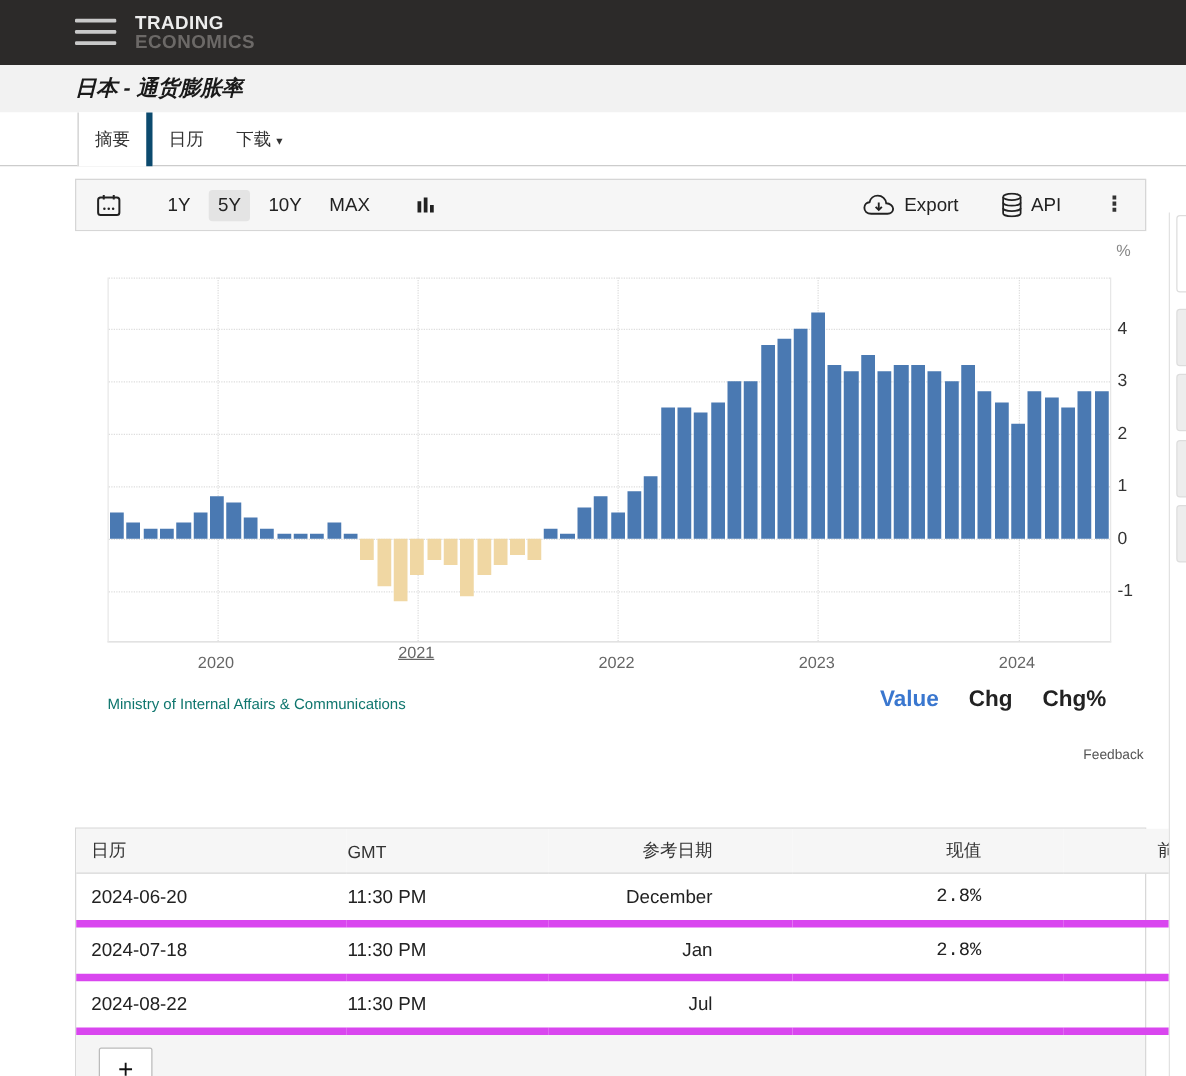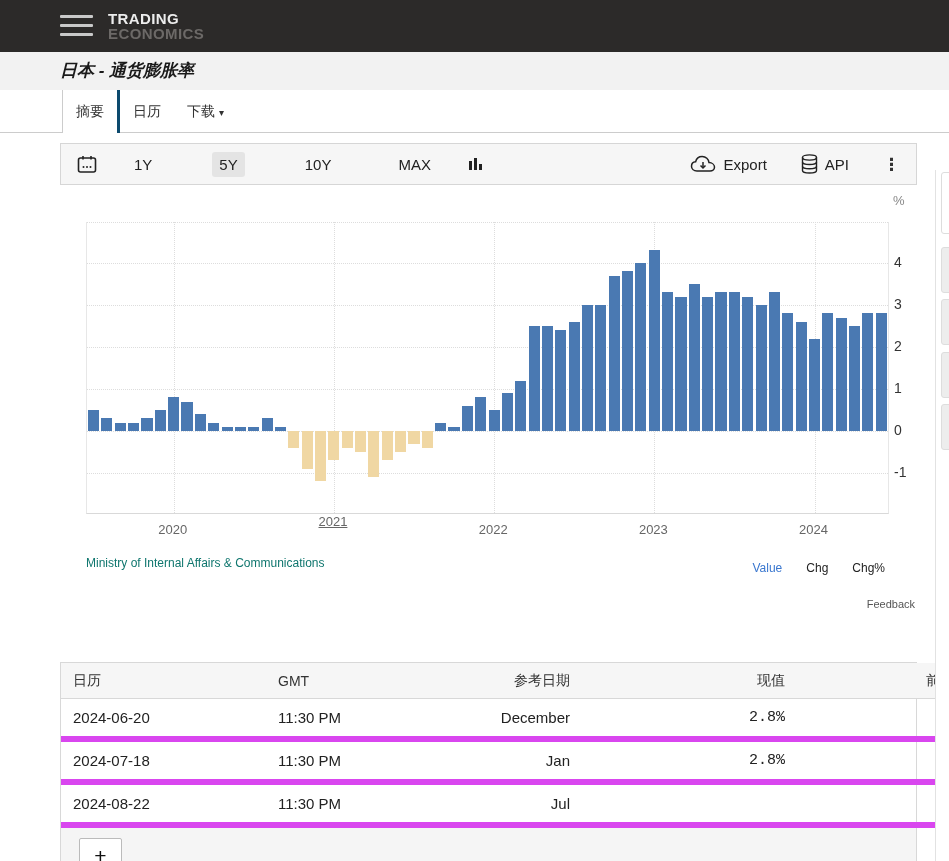--- a/index.html
+++ b/index.html
@@ -16,51 +16,51 @@
 
   
   .titlebar{height:38px;background:#f2f2f2;}
   .titlebar h1{margin:0;padding:0 0 0 60px;font-size:17px;line-height:38px;color:#1a1a1a;font-style:italic;}
 
   
   .tabrow{position:relative;height:43px;background:#fff;}
   .tabrow .baseline{position:absolute;left:0;right:0;bottom:0;height:1px;background:#ccc;}
   .tabs{position:absolute;left:62px;top:0;height:43px;display:flex;}
   .tab{position:relative;z-index:2;font-size:14px;color:#333;line-height:43px;padding:0 13px;cursor:pointer;}
-  .tab.active{background:#fff;border-left:1px solid #ccc;border-right:3px solid #0c4a6e;}
+  .tab.active{background:#fff;border-left:1px solid #ccc;border-right:5px solid #0c4a6e;}
   .tab .caret{font-size:10px;color:#333;margin-left:4px;}
 
   .content{margin-left:60px;width:857px;}
 
   
   .toolbar{box-sizing:border-box;margin-top:10px;height:42px;border:1px solid #d6d6d6;background:#f6f6f6;display:flex;align-items:center;}
   .tool-ico{display:flex;align-items:center;cursor:pointer;}
   .cal{margin-left:16px;}
-  .ranges{display:flex;margin-left:26px;gap:45px;}
+  .ranges{display:flex;margin-left:26px;}
   .rbtn{font-size:15px;color:#222;padding:4px 7px;margin:0 4px;border-radius:3px;cursor:pointer;}
   .rbtn.active{background:#e4e4e4;}
   .barico{margin-left:26px;}
   .compare{box-sizing:border-box;margin-left:22px;width:305px;height:33px;border:1px solid #c9c9c9;border-radius:2px;background:#fff;padding:0 10px;font-size:15px;color:#777;font-family:"Liberation Sans",sans-serif;}
   .compare::placeholder{color:#888;}
   .tspacer{flex:1;}
   .tbtn{display:flex;align-items:center;font-size:15px;color:#222;cursor:pointer;margin-right:34px;}
   .tbtn svg{margin-right:7px;}
   .kebab{font-size:17px;font-weight:bold;color:#333;margin-right:16px;cursor:pointer;letter-spacing:0;}
 
   
   .chart-panel{position:relative;height:430px;background:#fff;}
   .plot{position:absolute;left:26px;top:37px;width:801px;height:291px;border-left:1px solid #e7e7e7;border-right:1px solid #e7e7e7;border-bottom:1px solid #d9d9d9;}
   .hgrid{position:absolute;left:0;width:100%;height:0;border-top:1px dotted #ddd;}
   .vgrid{position:absolute;top:0;height:100%;width:0;border-left:1px dotted #ddd;}
   .bar{position:absolute;}
   .pct-label{position:absolute;left:833px;top:8px;font-size:13px;color:#888;}
   .ylab{position:absolute;font-size:14px;color:#333;}
   .xlab{position:absolute;font-size:13px;color:#666;text-align:center;width:60px;}
   .source{position:absolute;left:26px;top:371px;font-size:12px;color:#0f766e;}
-  .chg-links{position:absolute;right:32px;top:376px;display:flex;font-size:12px;}
+  .chg-links{position:absolute;right:32px;top:364px;display:flex;font-size:18px;font-weight:bold;}
   .chg-links span{margin-left:24px;cursor:pointer;}
   .lnk-active{color:#3a77cf;}
   .lnk{color:#222;}
   .feedback{position:absolute;right:2px;top:413px;font-size:11px;color:#555;cursor:pointer;}
 
   
   .cal-table{margin-top:47px;border:1px solid #d8d8d8;}
   table{border-collapse:collapse;width:100%;table-layout:fixed;}
   thead tr{background:#f6f6f6;}
   th{font-size:14px;font-weight:normal;color:#333;height:33px;border-bottom:1px solid #d8d8d8;}

